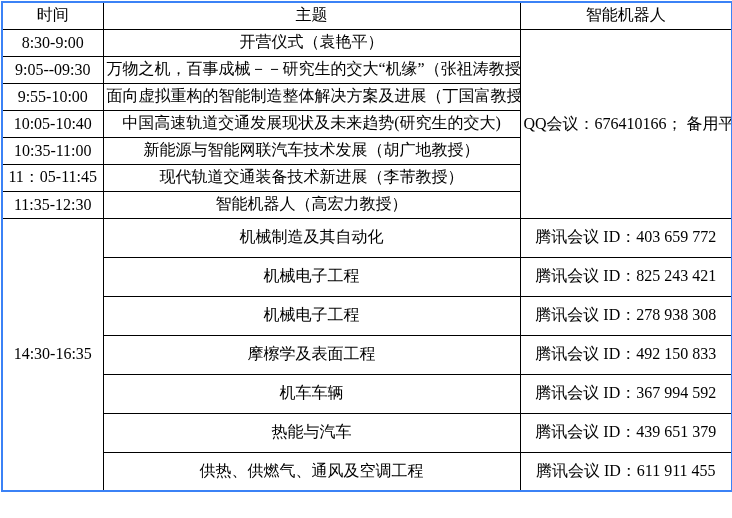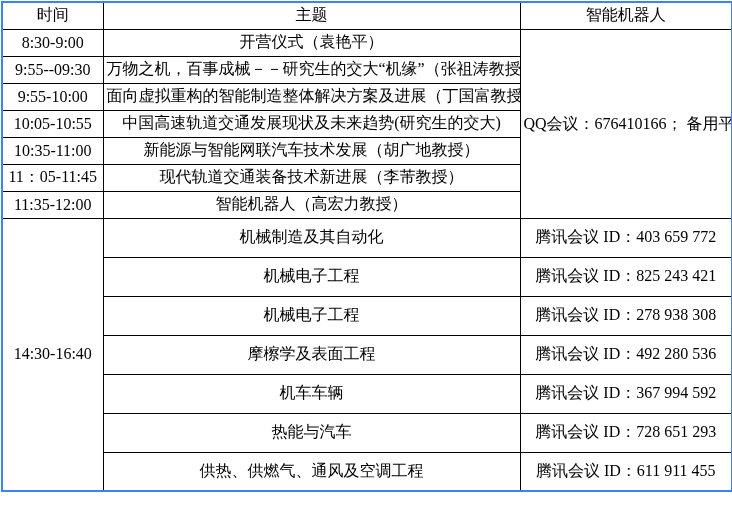--- a/index.html
+++ b/index.html
@@ -69,67 +69,67 @@
     </thead>
     <tbody>
       <tr class="am">
         <td>8:30-9:00</td>
         <td>开营仪式（袁艳平）</td>
         <td class="platform-merged" rowspan="7">QQ会议：676410166；
 备用平台：腾讯会议ID：630
 616 949</td>
       </tr>
       <tr class="am">
-        <td>9:55--09:30</td>
+        <td>9:05--09:30</td>
         <td>万物之机，百事成械－－研究生的交大“机缘”（张祖涛教授）</td>
       </tr>
       <tr class="am">
         <td>9:55-10:00</td>
         <td>面向虚拟重构的智能制造整体解决方案及进展（丁国富教授）</td>
       </tr>
       <tr class="am">
-        <td>10:05-10:55</td>
+        <td>10:05-10:40</td>
         <td>中国高速轨道交通发展现状及未来趋势(研究生的交大)</td>
       </tr>
       <tr class="am">
         <td>10:35-11:00</td>
         <td>新能源与智能网联汽车技术发展（胡广地教授）</td>
       </tr>
       <tr class="am">
         <td>11：05-11:45</td>
         <td>现代轨道交通装备技术新进展（李芾教授）</td>
       </tr>
       <tr class="am">
-        <td>11:35-12:00</td>
+        <td>11:35-12:30</td>
         <td>智能机器人（高宏力教授）</td>
       </tr>
       <tr class="pm">
-        <td rowspan="7">14:30-16:40</td>
+        <td rowspan="7">14:30-16:35</td>
         <td>机械制造及其自动化</td>
         <td class="platform-cell">腾讯会议 ID：403 659 772</td>
       </tr>
       <tr class="pm">
         <td>机械电子工程</td>
         <td class="platform-cell">腾讯会议 ID：825 243 421</td>
       </tr>
       <tr class="pm">
         <td>机械电子工程</td>
         <td class="platform-cell">腾讯会议 ID：278 938 308</td>
       </tr>
       <tr class="pm">
         <td>摩檫学及表面工程</td>
-        <td class="platform-cell">腾讯会议 ID：492 280 536</td>
+        <td class="platform-cell">腾讯会议 ID：492 150 833</td>
       </tr>
       <tr class="pm">
         <td>机车车辆</td>
         <td class="platform-cell">腾讯会议 ID：367 994 592</td>
       </tr>
       <tr class="pm">
         <td>热能与汽车</td>
-        <td class="platform-cell">腾讯会议 ID：728 651 293</td>
+        <td class="platform-cell">腾讯会议 ID：439 651 379</td>
       </tr>
       <tr class="pm">
         <td>供热、供燃气、通风及空调工程</td>
         <td class="platform-cell">腾讯会议 ID：611 911 455</td>
       </tr>
     </tbody>
   </table>
 </div>
 
 </body></html>

